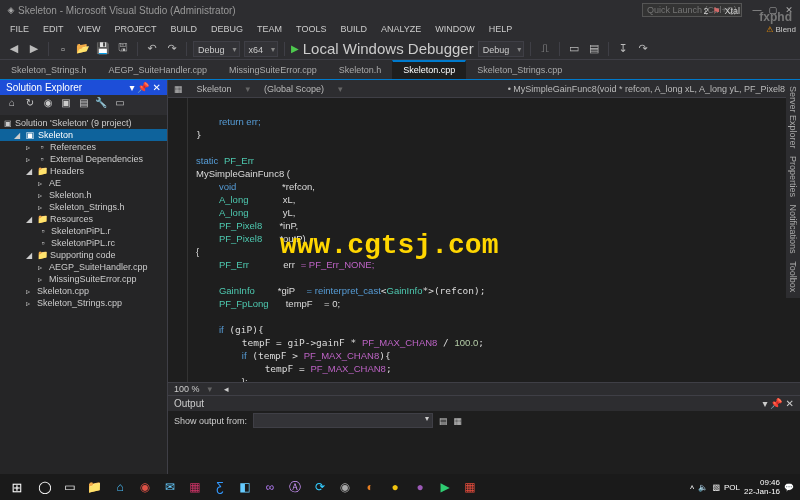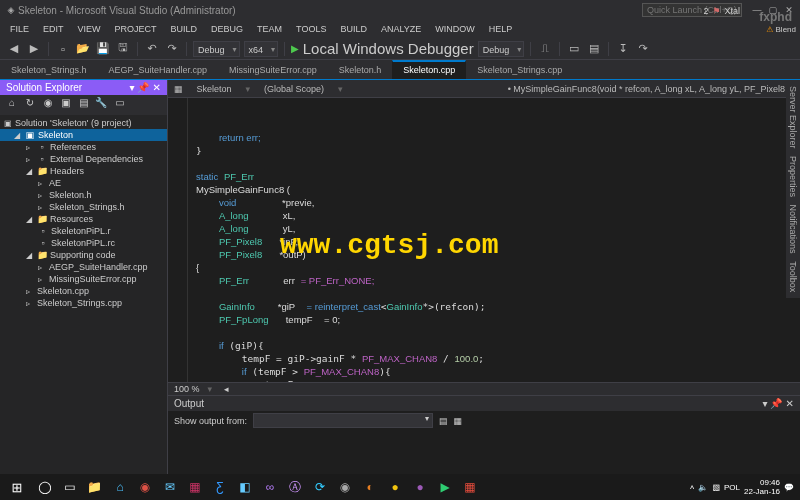--- a/index.html
+++ b/index.html
@@ -21,41 +21,41 @@
 .toolbar .play { color: #4ec94e; font-size: 10px; }
 .toolbar .debug-label { color: #ccc; font-size: 15px; }
 
 .tabstrip { background: #2d2d30; height: 20px; display: flex; align-items: flex-end; border-bottom: 1px solid #007acc; }
 .tabstrip .tab { padding: 3px 10px; font-size: 9px; color: #aaa; border: 1px solid transparent; cursor: pointer; }
 .tabstrip .tab.active { background: #1e1e1e; border-top: 2px solid #007acc; color: #fff; }
 
 .main { display: flex; height: 400px; }
 
 .sidebar { width: 168px; background: #252526; display: flex; flex-direction: column; border-right: 1px solid #3f3f46; }
-.sidebar-header { background: #8b5cf6; color: #fff; padding: 2px 6px; font-size: 10px; display: flex; justify-content: space-between; }
+.sidebar-header { background: #1d4ed8; color: #fff; padding: 2px 6px; font-size: 10px; display: flex; justify-content: space-between; }
 .sidebar-toolbar { background: #2d2d30; height: 20px; display: flex; align-items: center; padding: 0 4px; gap: 2px; }
 .sidebar-toolbar .btn { width: 16px; height: 16px; color: #ccc; font-size: 10px; text-align: center; }
 .sidebar-search { padding: 2px 4px; }
 .sidebar-search input { width: 100%; background: #333337; border: 1px solid #3f3f46; color: #ccc; font-size: 9px; padding: 1px 3px; }
 .tree { flex: 1; overflow: auto; padding: 2px 0; font-size: 9px; }
 .tree .node { padding: 1px 4px; display: flex; align-items: center; gap: 3px; white-space: nowrap; }
 .tree .node.sel { background: #0e639c; color: #fff; }
 .tree .caret { width: 8px; color: #ccc; font-size: 8px; }
 .tree .icon { width: 10px; text-align: center; }
 .tree .ind1 { padding-left: 14px; }
 .tree .ind2 { padding-left: 26px; }
 .tree .ind3 { padding-left: 38px; }
 
 .editor-pane { flex: 1; display: flex; flex-direction: column; background: #1e1e1e; position: relative; }
 .context-bar { height: 18px; background: #2d2d30; display: flex; align-items: center; padding: 0 6px; gap: 8px; font-size: 9px; color: #bbb; border-bottom: 1px solid #3f3f46; }
 .context-bar .scope { padding: 1px 6px; }
 .context-bar .decl { margin-left: auto; }
 .editor { flex: 1; display: flex; overflow: hidden; position: relative; }
 .gutter { width: 20px; background: #1e1e1e; border-right: 1px solid #333; }
-.code { flex: 1; padding: 20px 8px; font-family: Consolas, monospace; font-size: 9.5px; line-height: 13px; color: #dcdcdc; white-space: pre; overflow: hidden; }
+.code { flex: 1; padding: 4px 8px; font-family: Consolas, monospace; font-size: 9.5px; line-height: 13px; color: #dcdcdc; white-space: pre; overflow: hidden; }
 .kw { color: #569cd6; }
 .type { color: #4ec9b0; }
 .num { color: #b5cea8; }
 .mac { color: #bd63c5; }
 
 .output-pane { background: #1e1e1e; border-top: 1px solid #3f3f46; }
 .output-header { background: #2d2d30; padding: 2px 6px; font-size: 10px; color: #ccc; display: flex; justify-content: space-between; }
 .output-toolbar { display: flex; align-items: center; gap: 6px; padding: 2px 6px; font-size: 9px; color: #ccc; }
 .output-toolbar .combo { background: #333337; border: 1px solid #3f3f46; width: 180px; height: 15px; position: relative; }
 .output-toolbar .combo::after { content: '▾'; position: absolute; right: 3px; font-size: 8px; }
@@ -257,21 +257,21 @@
       <span class="decl">• <span>MySimpleGainFunc8(void * refcon, A_long xL, A_long yL, PF_Pixel8 *)</span></span>
     </div>
     <div class="editor">
       <div class="gutter"></div>
       <div class="code">
     <span class="kw">return err;</span>
 }
 
 <span class="kw">static</span> <span class="type">PF_Err</span>
 <span>MySimpleGainFunc8 (</span>
-    <span class="kw">void</span>        <span>*previe,</span>
+    <span class="kw">void</span>        <span>*refcon,</span>
     <span class="type">A_long</span>      <span>xL,</span>
     <span class="type">A_long</span>      <span>yL,</span>
     <span class="type">PF_Pixel8</span>   <span>*inP,</span>
     <span class="type">PF_Pixel8</span>   <span>*outP)</span>
 <span>{</span>
     <span class="type">PF_Err</span>      <span>err</span> <span class="mac">= PF_Err_NONE;</span>
 
     <span class="type">GainInfo</span>    <span>*giP</span>  <span class="kw">= reinterpret_cast</span>&lt;<span class="type">GainInfo</span>*&gt;(refcon);
     <span class="type">PF_FpLong</span>   <span>tempF</span>  <span>= 0;</span>
 

